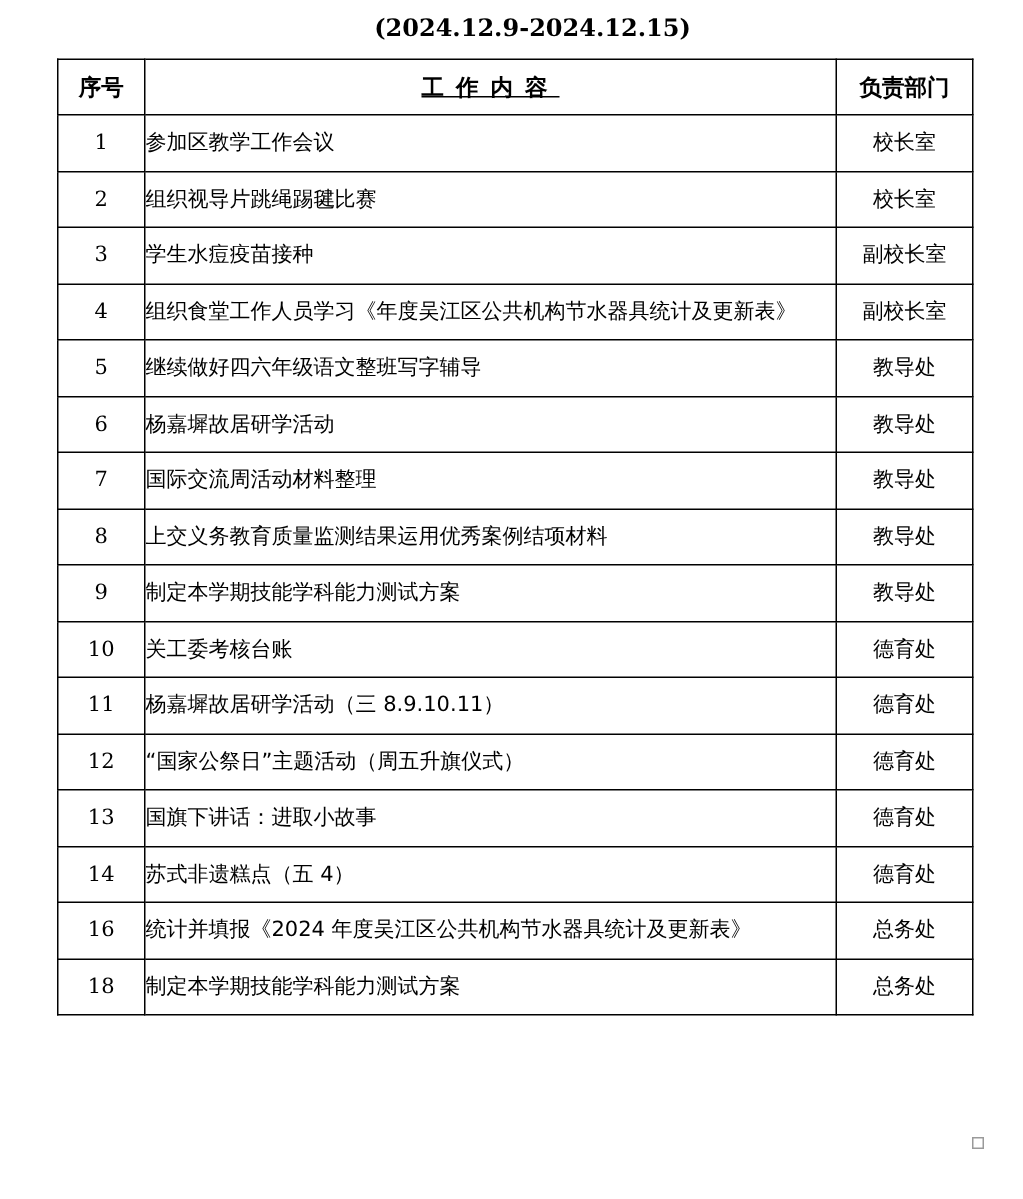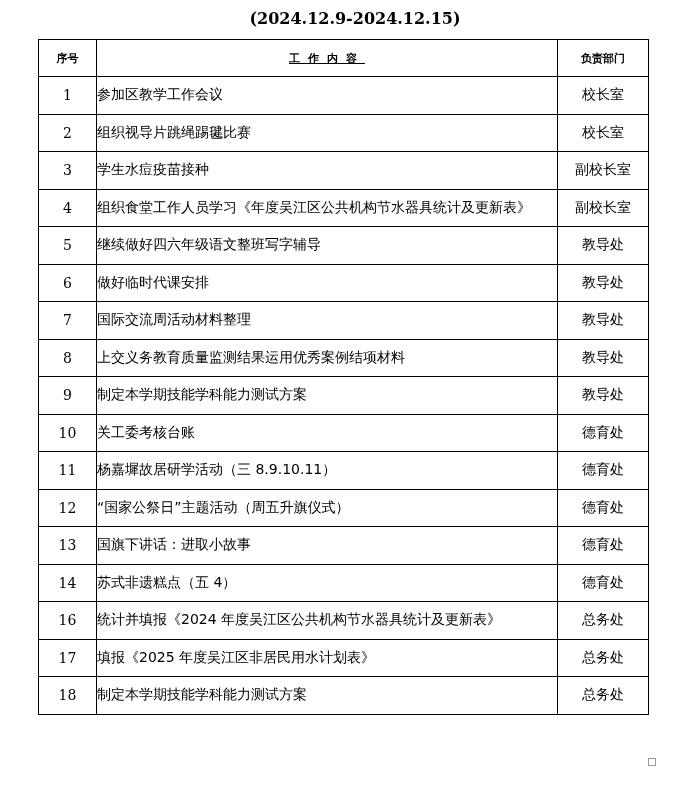--- a/index.html
+++ b/index.html
@@ -41,21 +41,21 @@
       padding: 0;
       height: 36.5px;
       font-size: 14px;
       vertical-align: middle;
       font-weight: normal;
       white-space: nowrap;
       overflow: hidden;
     }
     table.schedule th {
       font-weight: bold;
-      font-size: 11px;
+      font-size: 15px;
       height: 36px;
       text-align: center;
     }
     col.c-no { width: 58px; }
     col.c-content { width: 461px; }
     col.c-dept { width: 91px; }
     td.no {
       text-align: center;
       font-family: "DejaVu Serif", serif;
       font-size: 13px;
@@ -122,21 +122,21 @@
         <td class="content">组织食堂工作人员学习《年度吴江区公共机构节水器具统计及更新表》</td>
         <td class="dept">副校长室</td>
       </tr>
       <tr>
         <td class="no">5</td>
         <td class="content">继续做好四六年级语文整班写字辅导</td>
         <td class="dept">教导处</td>
       </tr>
       <tr>
         <td class="no">6</td>
-        <td class="content">做好临时代课安排</td>
+        <td class="content">杨嘉墀故居研学活动</td>
         <td class="dept">教导处</td>
       </tr>
       <tr>
         <td class="no">7</td>
         <td class="content">国际交流周活动材料整理</td>
         <td class="dept">教导处</td>
       </tr>
       <tr>
         <td class="no">8</td>
         <td class="content">上交义务教育质量监测结果运用优秀案例结项材料</td>
@@ -171,25 +171,20 @@
         <td class="no">14</td>
         <td class="content">苏式非遗糕点（五 4）</td>
         <td class="dept">德育处</td>
       </tr>
       <tr>
         <td class="no">16</td>
         <td class="content">统计并填报《2024 年度吴江区公共机构节水器具统计及更新表》</td>
         <td class="dept">总务处</td>
       </tr>
       <tr>
-        <td class="no">17</td>
-        <td class="content">填报《2025 年度吴江区非居民用水计划表》</td>
-        <td class="dept">总务处</td>
-      </tr>
-      <tr>
         <td class="no">18</td>
         <td class="content">制定本学期技能学科能力测试方案</td>
         <td class="dept">总务处</td>
       </tr>
     </tbody>
 </table>
 
 <div class="resize-handle"></div>
 
 </body></html>

